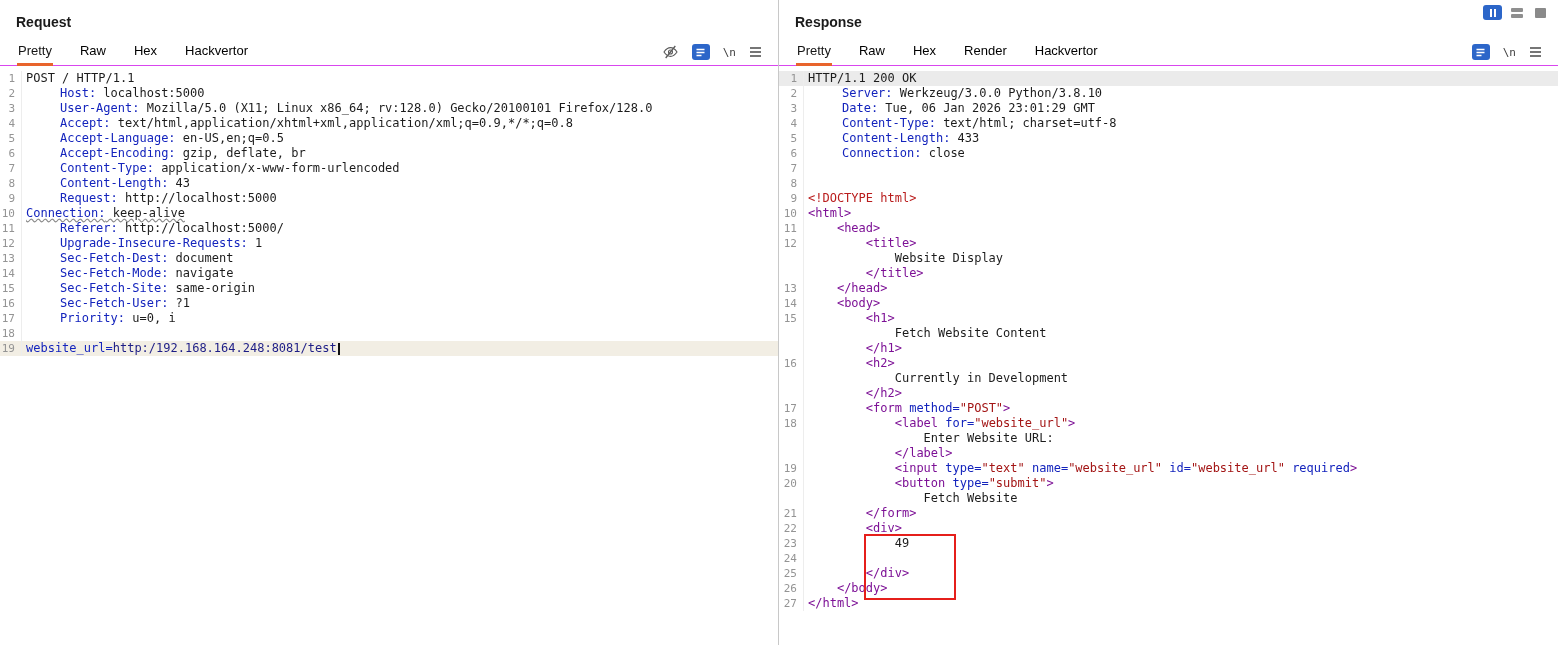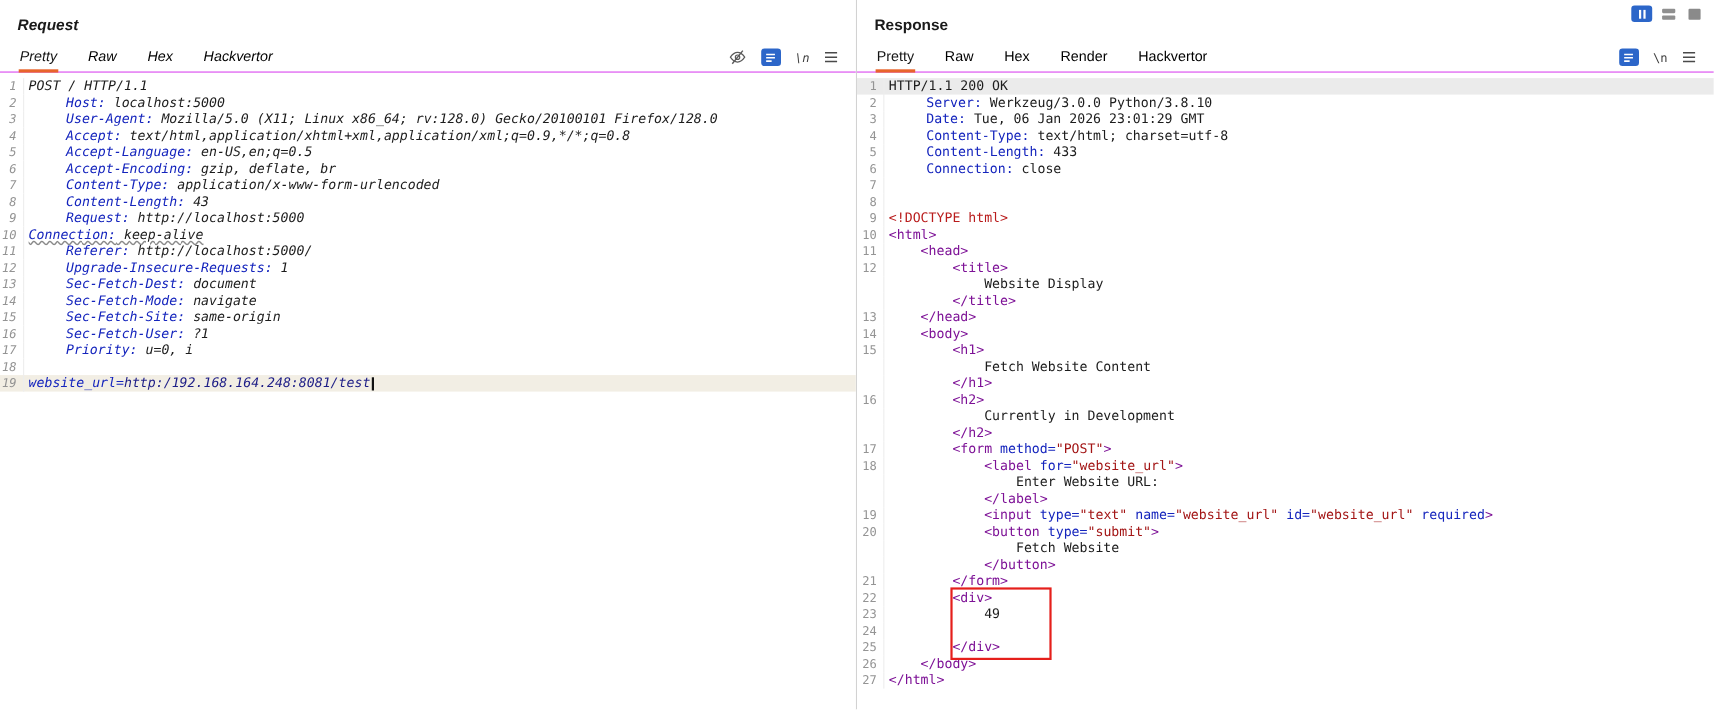--- a/index.html
+++ b/index.html
@@ -5,21 +5,21 @@
   * { margin:0; padding:0; box-sizing:border-box; }
   html,body { width:1558px; height:645px; }
   body {
     background:#ffffff;
     font-family:"Liberation Sans", sans-serif;
     overflow:hidden;
     position:relative;
   }
   .root { display:flex; width:100%; height:100%; }
   .pane { position:relative; height:100%; background:#fff; }
-  .pane.left  { width:778px;font-style:italic; }
+  .pane.left  { width:778px; }
   .divider { width:1px; background:#c8c8c8; height:100%; cursor:col-resize; }
   .pane.right { flex:1; }
 
   .pane-header { padding:14px 16px 0 16px; }
   .pane-title { font-size:14px; font-weight:bold; color:#1a1a1a; }
 
   .tabbar {
     display:flex; align-items:center;
     margin-top:9px; height:27px;
     border-bottom:1px solid #d946ef;
@@ -223,21 +223,20 @@
           <div class="code-row"><span class="gutter">16</span><span class="code"><span class="tk-p">        </span><span class="tk-tag">&lt;h2&gt;</span></span></div>
           <div class="code-row"><span class="gutter"></span><span class="code"><span class="tk-txt">            Currently in Development</span></span></div>
           <div class="code-row"><span class="gutter"></span><span class="code"><span class="tk-p">        </span><span class="tk-tag">&lt;/h2&gt;</span></span></div>
           <div class="code-row"><span class="gutter">17</span><span class="code"><span class="tk-p">        </span><span class="tk-tag">&lt;form </span><span class="tk-an">method=</span><span class="tk-av">"POST"</span><span class="tk-tag">&gt;</span></span></div>
           <div class="code-row"><span class="gutter">18</span><span class="code"><span class="tk-p">            </span><span class="tk-tag">&lt;label </span><span class="tk-an">for=</span><span class="tk-av">"website_url"</span><span class="tk-tag">&gt;</span></span></div>
           <div class="code-row"><span class="gutter"></span><span class="code"><span class="tk-txt">                Enter Website URL:</span></span></div>
           <div class="code-row"><span class="gutter"></span><span class="code"><span class="tk-p">            </span><span class="tk-tag">&lt;/label&gt;</span></span></div>
           <div class="code-row"><span class="gutter">19</span><span class="code"><span class="tk-p">            </span><span class="tk-tag">&lt;input </span><span class="tk-an">type=</span><span class="tk-av">"text"</span><span class="tk-p"> </span><span class="tk-an">name=</span><span class="tk-av">"website_url"</span><span class="tk-p"> </span><span class="tk-an">id=</span><span class="tk-av">"website_url"</span><span class="tk-p"> </span><span class="tk-an">required</span><span class="tk-tag">&gt;</span></span></div>
           <div class="code-row"><span class="gutter">20</span><span class="code"><span class="tk-p">            </span><span class="tk-tag">&lt;button </span><span class="tk-an">type=</span><span class="tk-av">"submit"</span><span class="tk-tag">&gt;</span></span></div>
           <div class="code-row"><span class="gutter"></span><span class="code"><span class="tk-txt">                Fetch Website</span></span></div>
-          <div class="code-row"><span class="gutter"></span><span class="code"><span class="tk-p">            </span><span class="tk-tag">&lt;/button&gt;</span></span></div>
           <div class="code-row"><span class="gutter">21</span><span class="code"><span class="tk-p">        </span><span class="tk-tag">&lt;/form&gt;</span></span></div>
           <div class="code-row"><span class="gutter">22</span><span class="code"><span class="tk-p">        </span><span class="tk-tag">&lt;div&gt;</span></span></div>
           <div class="code-row"><span class="gutter">23</span><span class="code"><span class="tk-txt">            49</span></span></div>
           <div class="code-row"><span class="gutter">24</span><span class="code"></span></div>
           <div class="code-row"><span class="gutter">25</span><span class="code"><span class="tk-p">        </span><span class="tk-tag">&lt;/div&gt;</span></span></div>
           <div class="code-row"><span class="gutter">26</span><span class="code"><span class="tk-p">    </span><span class="tk-tag">&lt;/body&gt;</span></span></div>
           <div class="code-row"><span class="gutter">27</span><span class="code"><span class="tk-tag">&lt;/html&gt;</span></span></div>
         </div>
       <div class="red-annotation"></div>
     </div>

